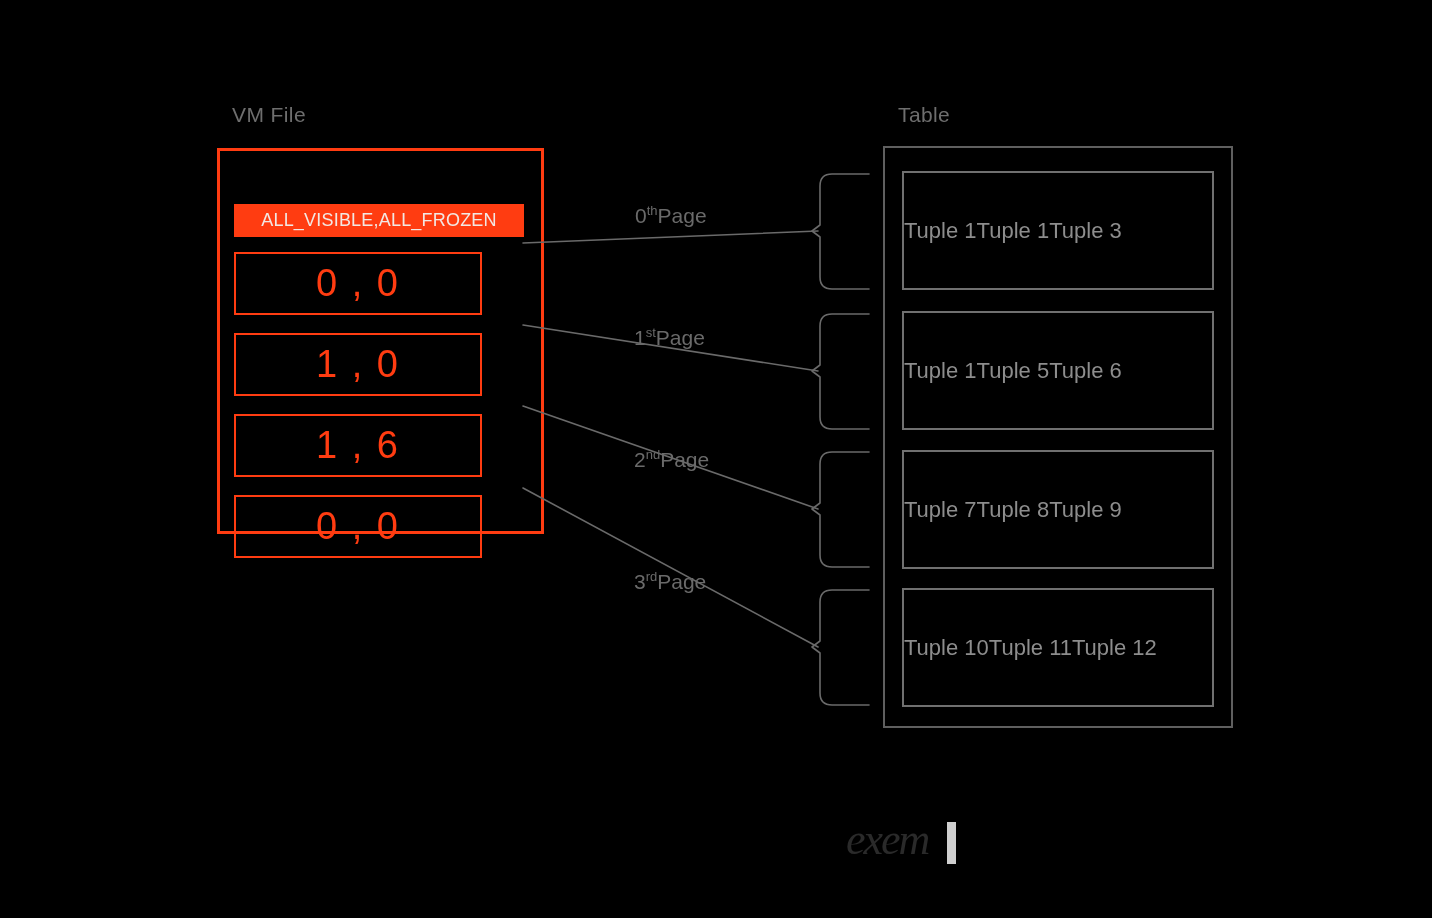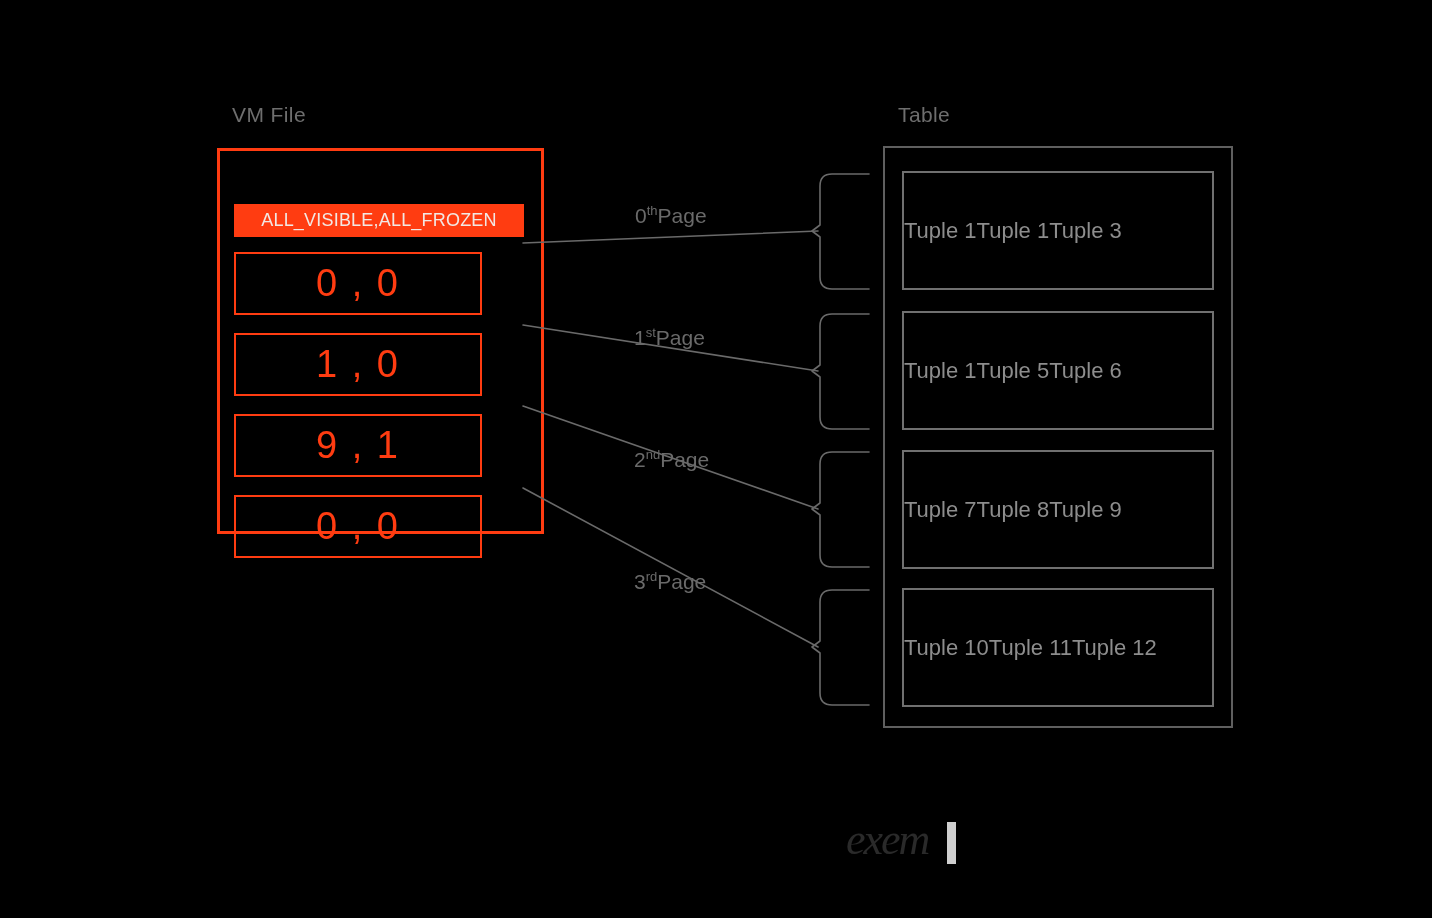--- a/index.html
+++ b/index.html
@@ -174,21 +174,21 @@
 
   <div class="section-title" id="vmfile-title">VM File</div>
   <div class="section-title" id="table-title">Table</div>
 
   <div id="vm-outer"></div>
 
   <div id="vm-inner">
     <div class="vm-flag">ALL_VISIBLE,ALL_FROZEN</div>
     <div class="vm-row">0 , 0</div>
     <div class="vm-row">1 , 0</div>
-    <div class="vm-row">9 , 1</div>
+    <div class="vm-row">1 , 6</div>
     <div class="vm-row">0 , 0</div>
   </div>
 
   <div class="page-label" id="pl0">
     <span>0</span><sup>th</sup><span>Page</span>
   </div>
   <div class="page-label" id="pl1">
     <span>1</span><sup>st</sup><span>Page</span>
   </div>
   <div class="page-label" id="pl2">

